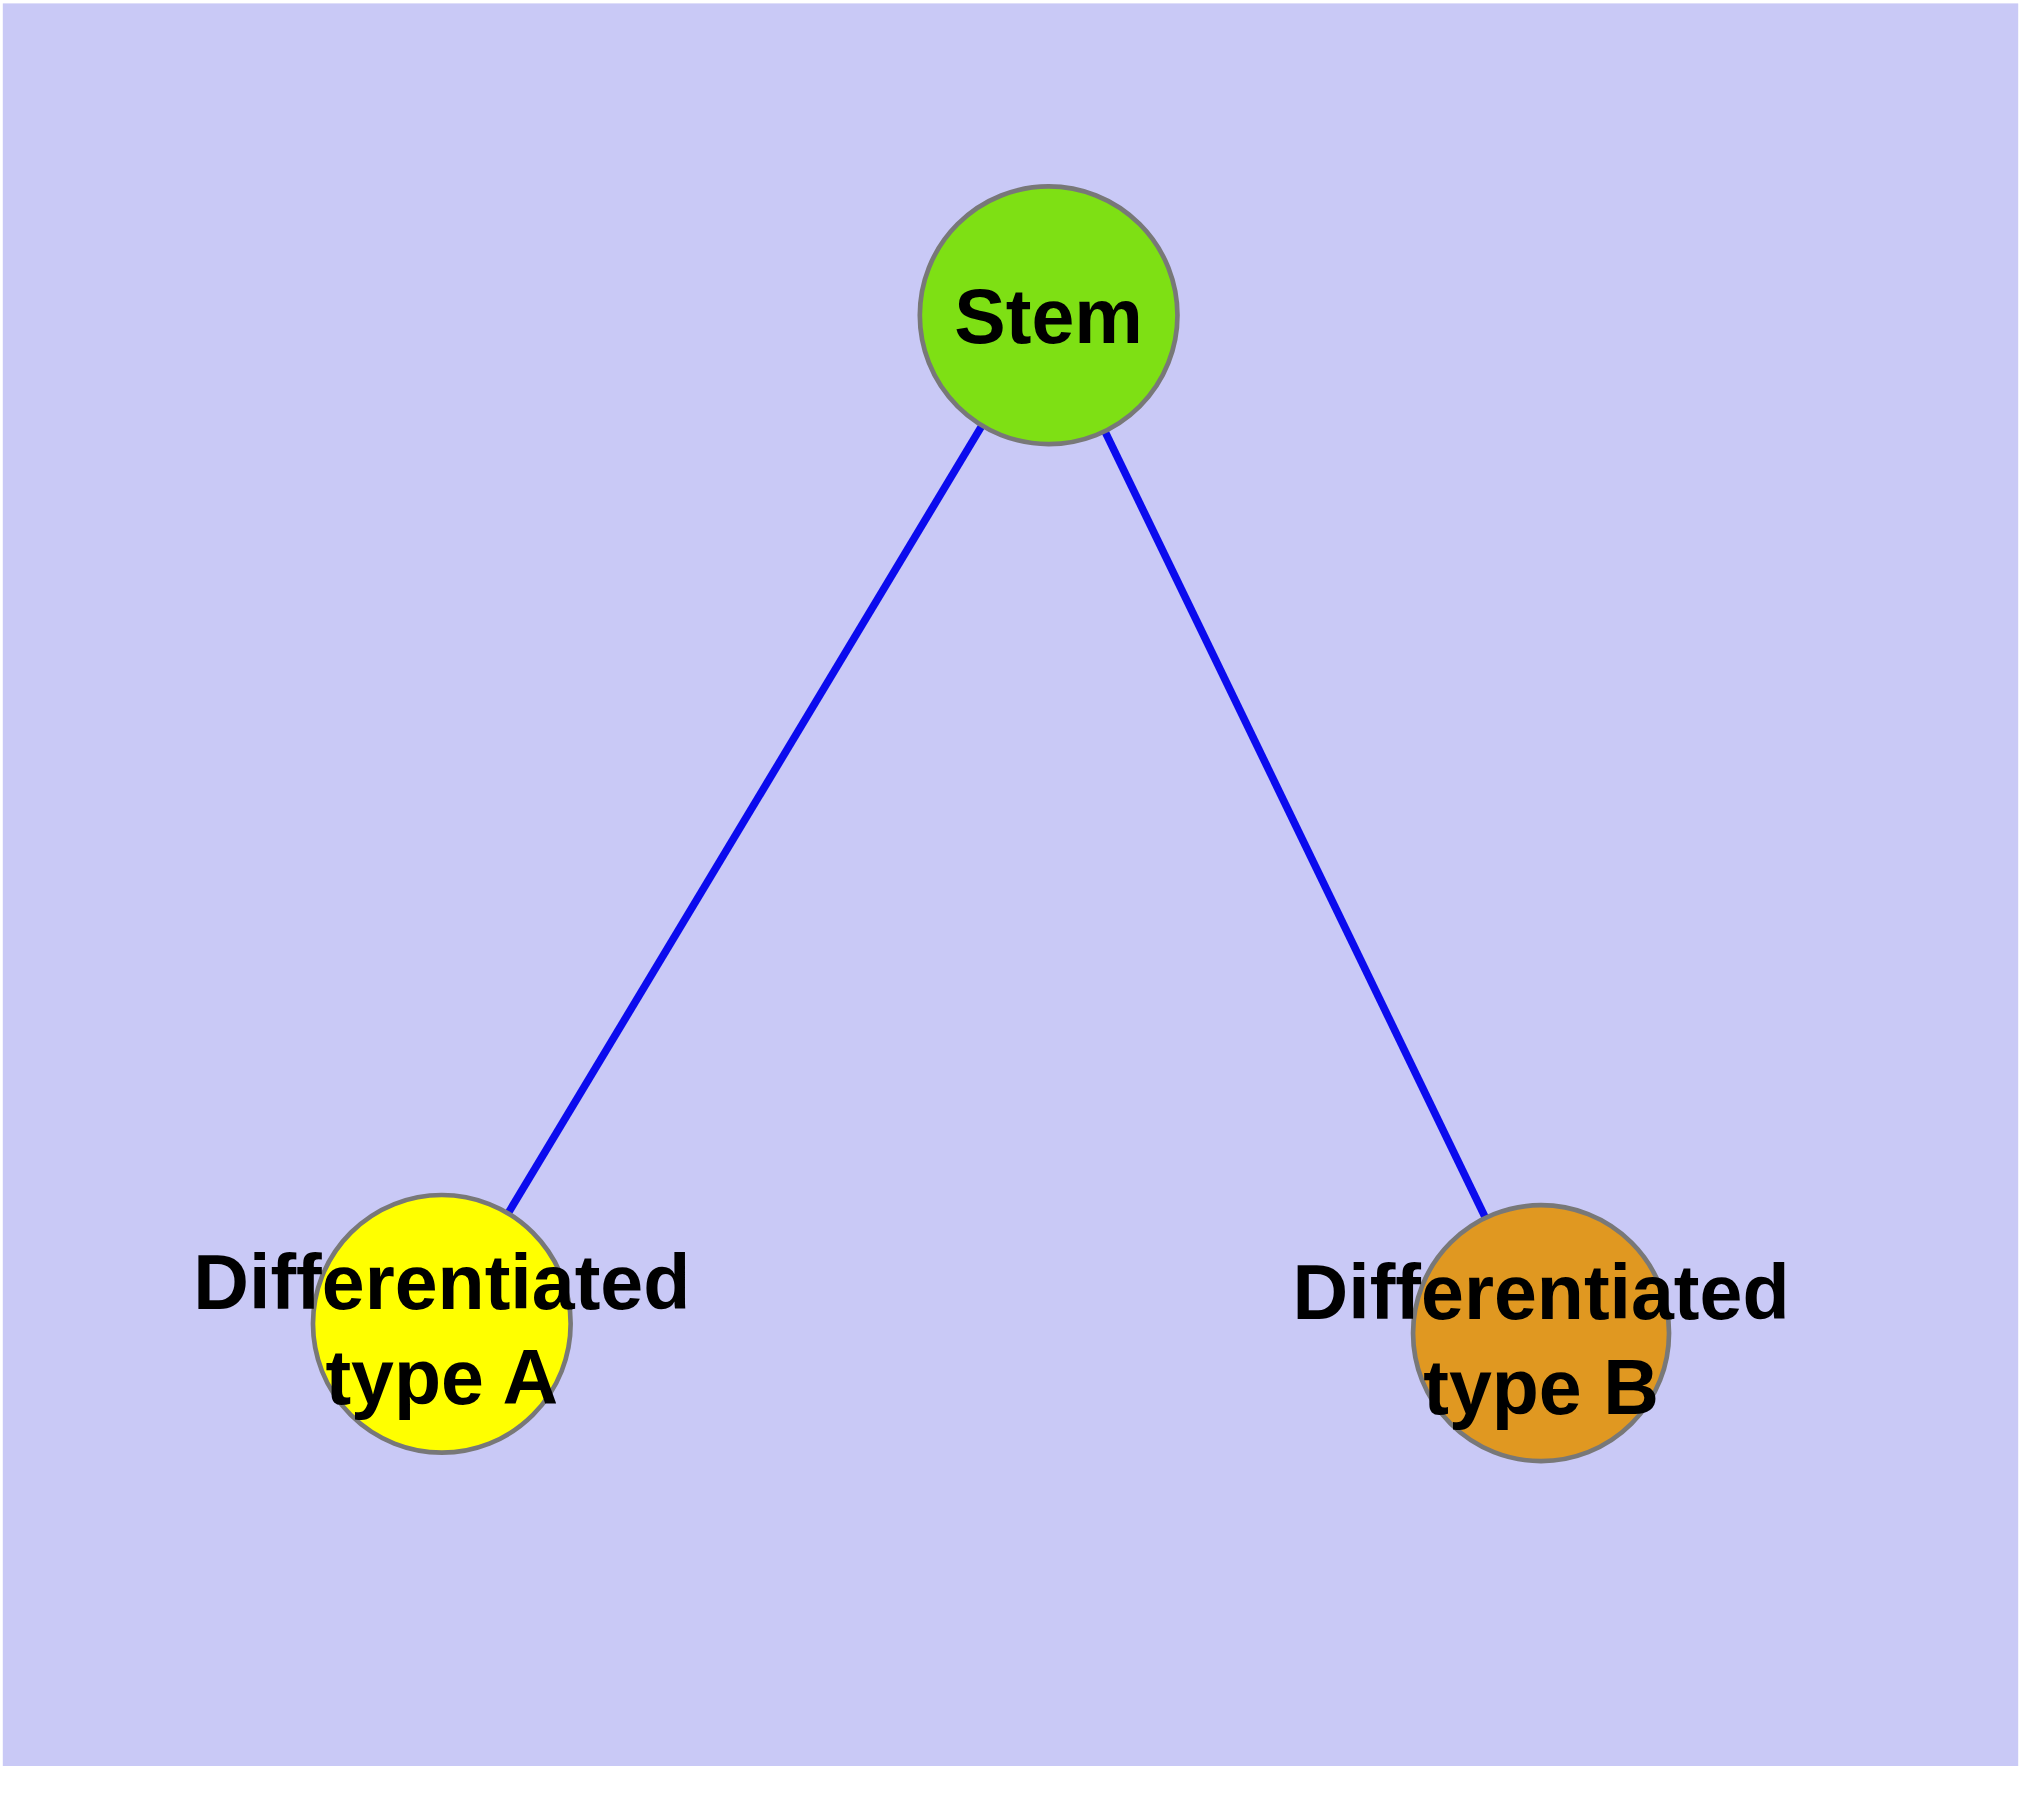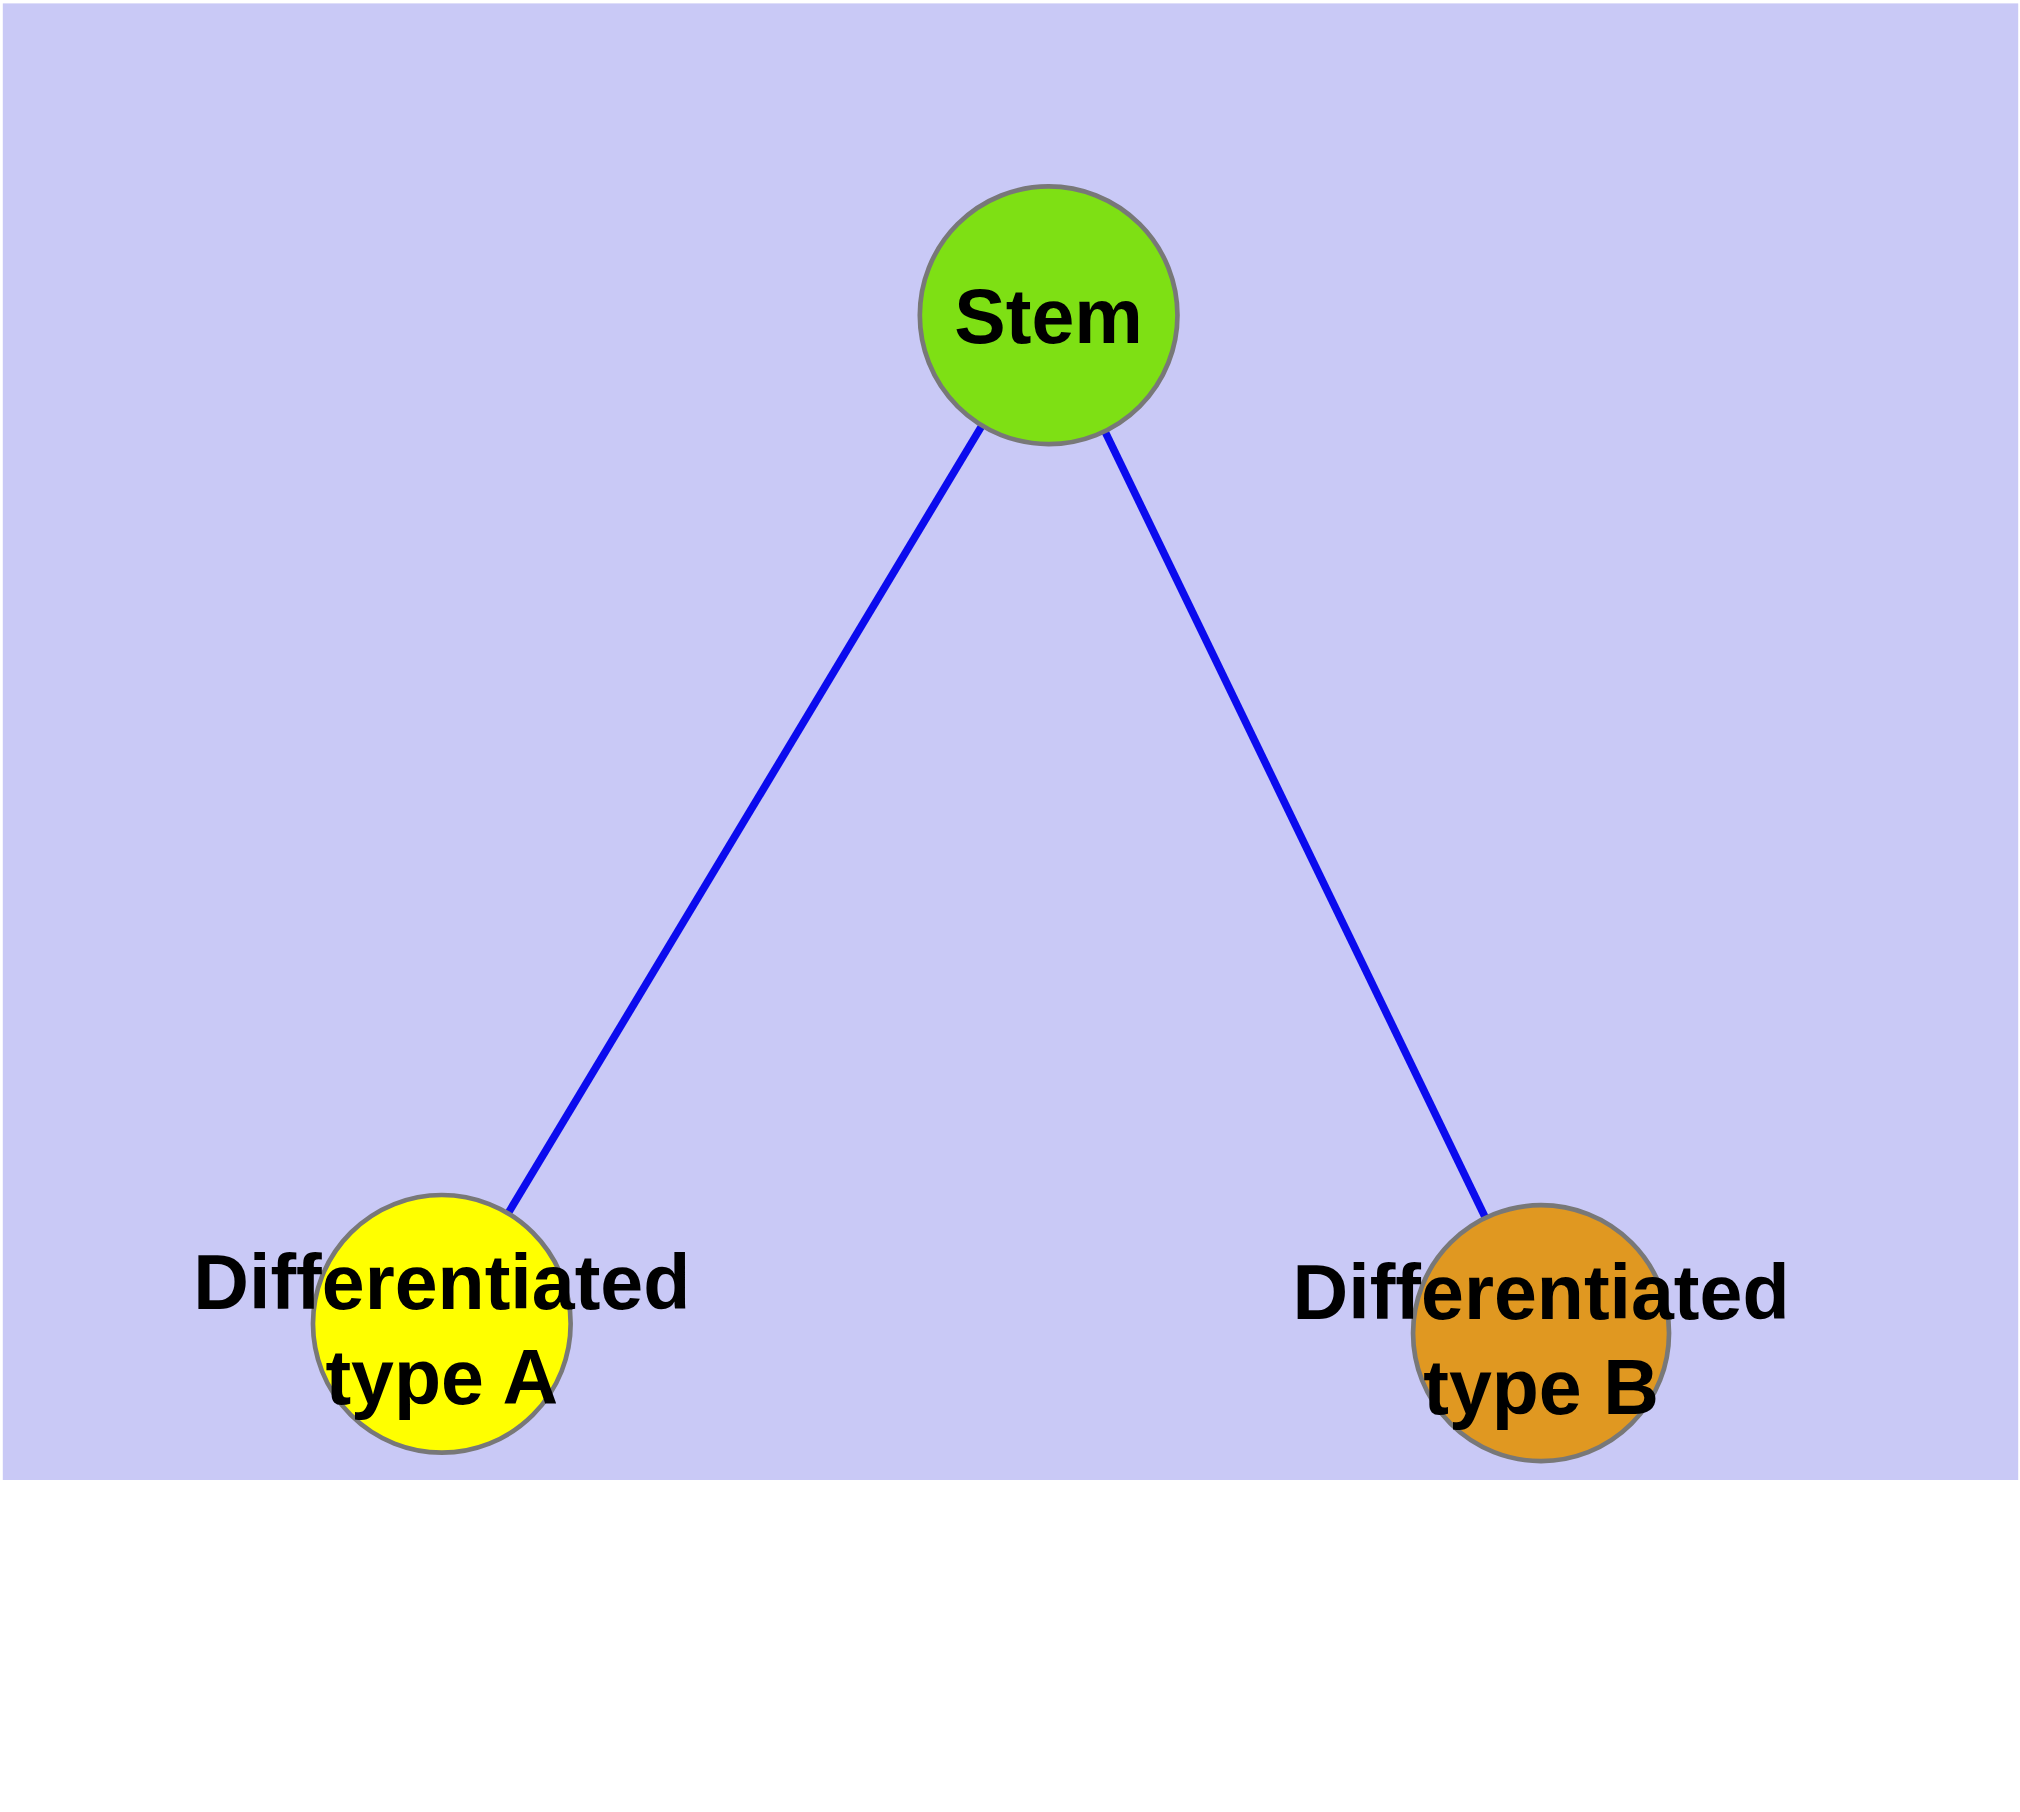--- a/index.html
+++ b/index.html
@@ -2,21 +2,21 @@
 <html style="font-size:13.6px"><head>
 <meta charset="utf-8">
 <style>
   html, body {
     margin: 0;
     padding: 0;
   }
   .canvas {
     position: relative;
     width: 2021px;
-    height: 1480px;
+    height: 1766px;
     background: #ffffff; 
     overflow: hidden;
     font-family: "Liberation Sans", sans-serif;
   }
   svg.graph {
     position: absolute;
     left: 0;
     top: 0;
     display: block;
   }

